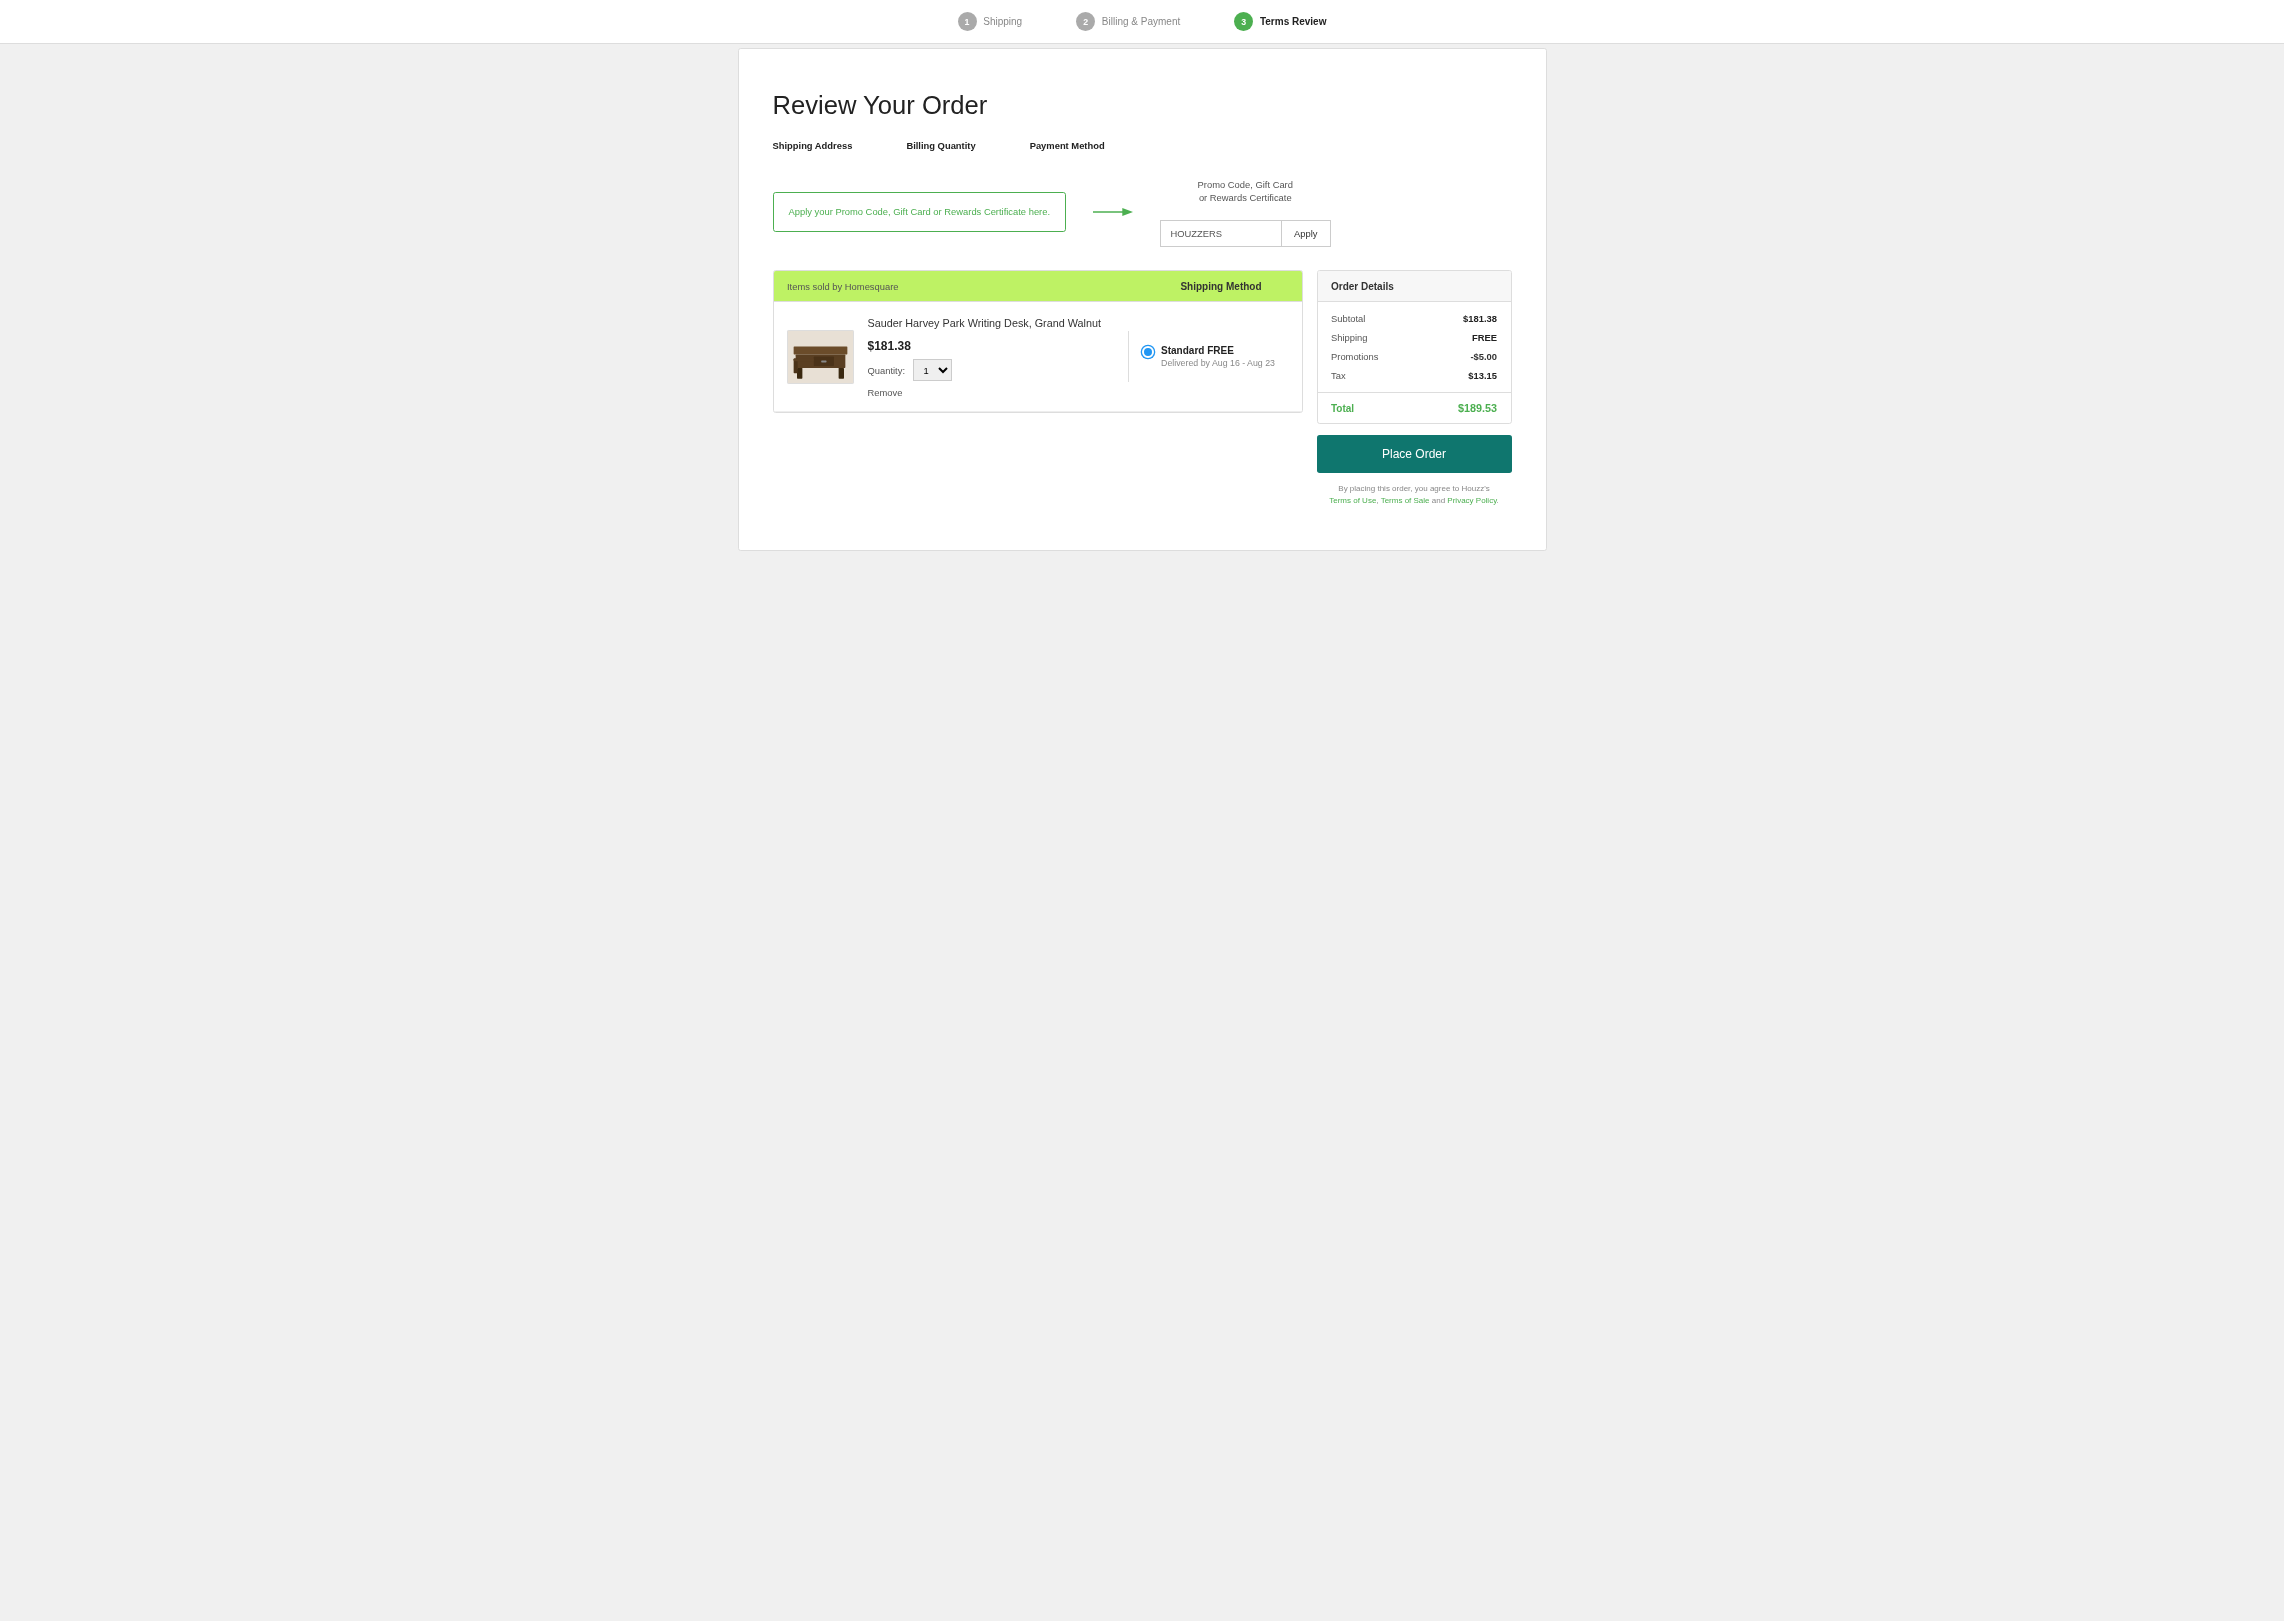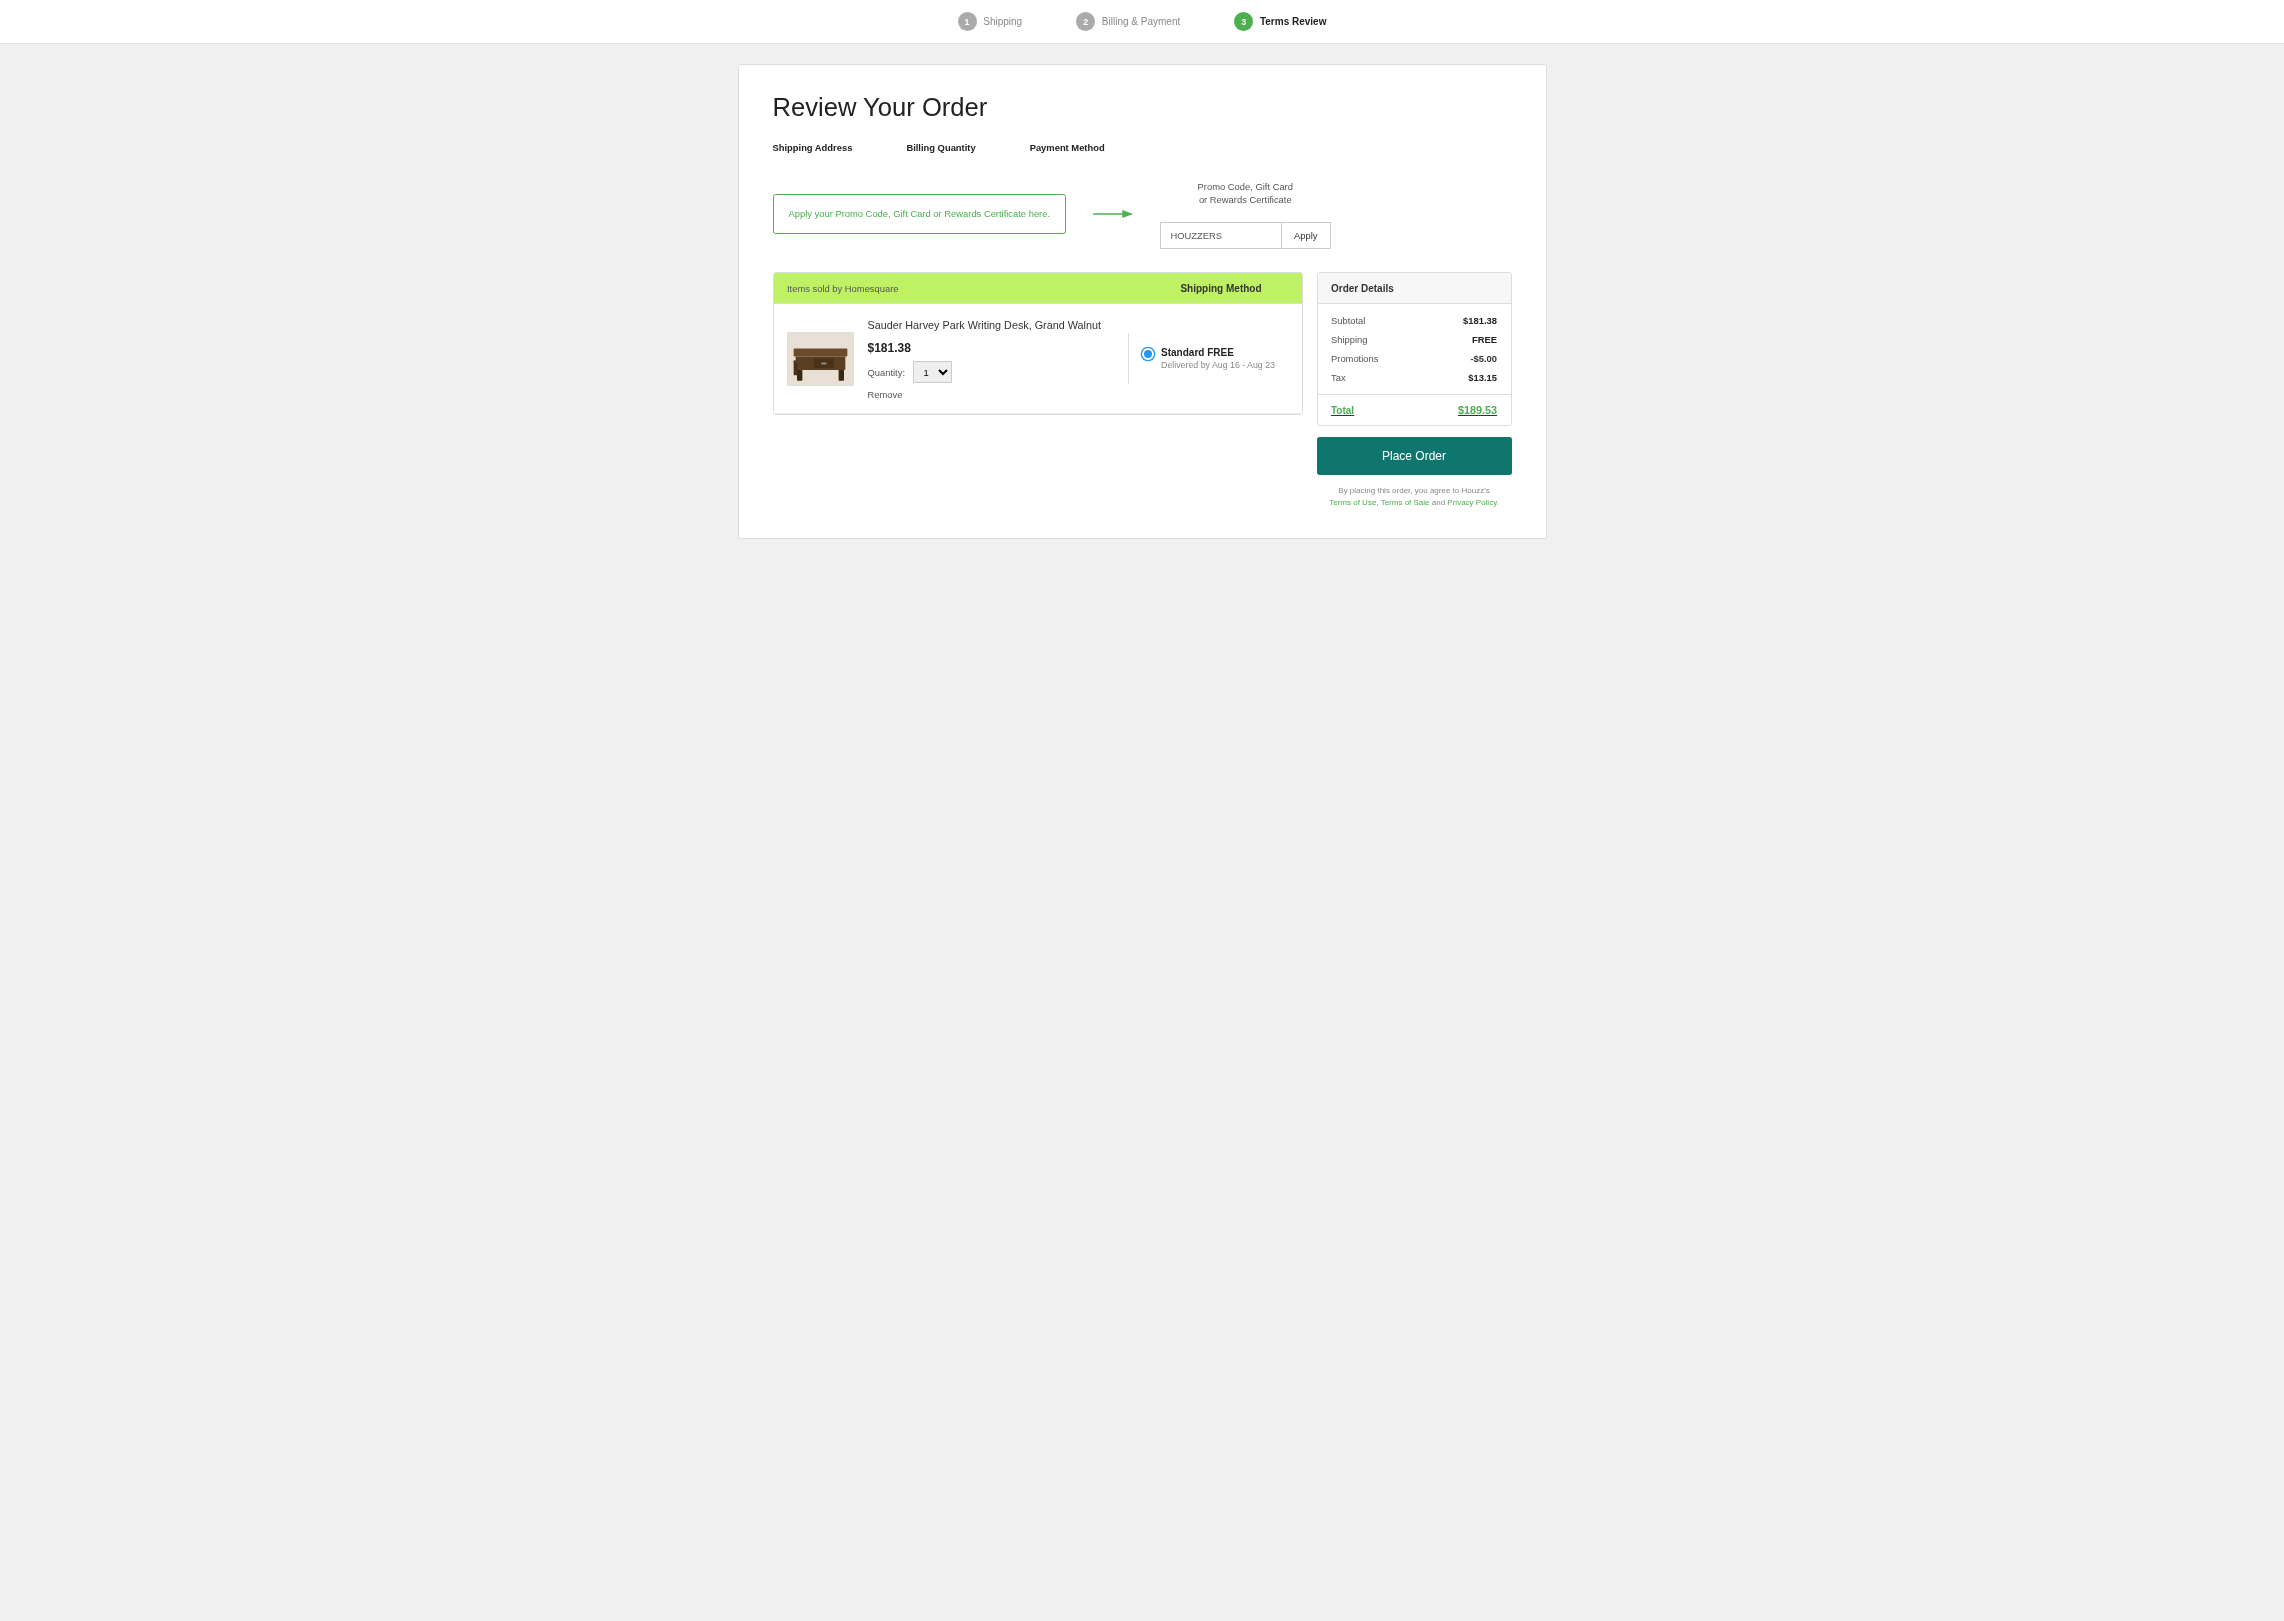--- a/index.html
+++ b/index.html
@@ -37,25 +37,25 @@
     .step-circle.active { background: #4caf50; }
 
     .step-label {
       font-size: 10px;
       color: #888;
     }
     .step-label.active { color: #222; font-weight: 700; }
 
     .main-content {
       max-width: 809px;
-      margin: 20px auto;
+      margin: 4px auto;
       background: #fff;
       border: 0.7px solid #ddd;
       border-radius: 2.7px;
-      padding: 28px 34px;
+      padding: 42px 34px;
     }
 
     .page-title {
       font-size: 25.6px;
       font-weight: 300;
       margin-bottom: 20px;
       color: #222;
     }
 
     .address-row {
@@ -319,21 +319,20 @@
 
     .order-line .value.free { font-weight: 700; color: #222; }
     .order-line .value.discount { color: #333; }
 
     .order-total-box {
       border-top: 0.7px solid #ddd;
       padding: 9.4px 13.5px;
       display: flex;
       justify-content: space-between;
       align-items: center;
-      text-decoration: underline;
     }
 
     .total-label {
       font-size: 10px;
       font-weight: 600;
       color: #4caf50;
     }
 
     .total-value {
       font-size: 10.8px;

